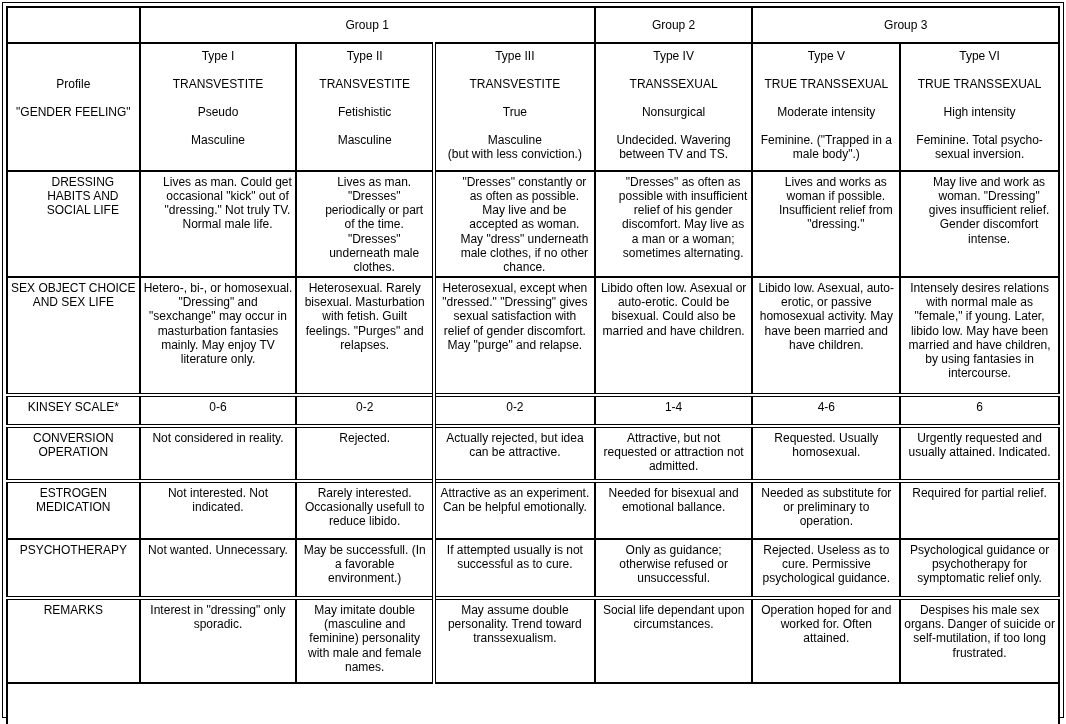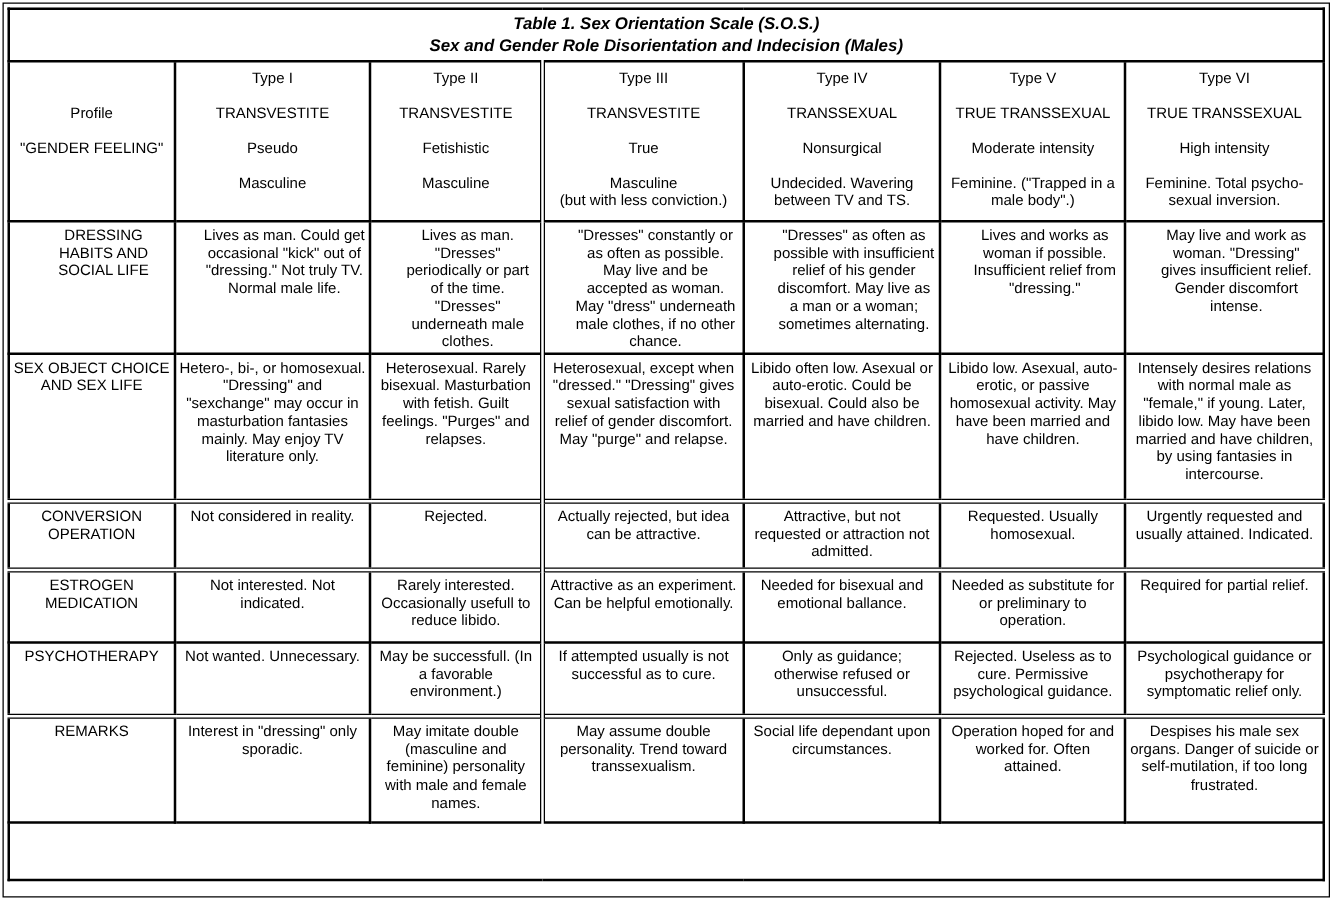--- a/index.html
+++ b/index.html
@@ -63,27 +63,27 @@
     <col style="width:132px">
         <col style="width:156px">
         <col style="width:137px">
     <col style="width:160px">
         <col style="width:157px">
         <col style="width:147px">
         <col style="width:158px">
   </colgroup>
 
   <tbody>
-        <tr class="r-title">
-    <td colspan="7">
-      <div>Table 1. Sex Orientation Scale (S.O.S.)</div>
-      <div>Sex and Gender Role Disorientation and Indecision (Males)</div>
-    </td>
-  </tr>
-
+
+  <tr class="r-groups">
+    <td></td>
+    <td colspan="3">Group 1</td>
+    <td>Group 2</td>
+    <td colspan="2">Group 3</td>
+  </tr>
 
   <tr class="r-profile">
     <td>
       <div class="pgrid">
         <div></div>
         <div>Profile</div>
         <div>"GENDER FEELING"</div>
         <div></div>
       </div>
     </td>
@@ -168,20 +168,29 @@
   <tr class="r-sexobj">
     <td>SEX OBJECT CHOICE AND SEX LIFE</td>
     <td>Hetero-, bi-, or homosexual. "Dressing" and "sexchange" may occur in masturbation fantasies mainly. May enjoy TV literature only.</td>
     <td>Heterosexual. Rarely bisexual. Masturbation with fetish. Guilt feelings. "Purges" and relapses.</td>
     <td class="dbl-left">Heterosexual, except when "dressed." "Dressing" gives sexual satisfaction with relief of gender discomfort. May "purge" and relapse.</td>
     <td>Libido often low. Asexual or auto-erotic. Could be bisexual. Could also be married and have children.</td>
     <td>Libido low. Asexual, auto-erotic, or passive homosexual activity. May have been married and have children.</td>
     <td>Intensely desires relations with normal male as "female," if young. Later, libido low. May have been married and have children, by using fantasies in intercourse.</td>
   </tr>
 
+  <tr class="r-kinsey dbl-top">
+    <td>KINSEY SCALE*</td>
+    <td>0-6</td>
+    <td>0-2</td>
+    <td class="dbl-left">0-2</td>
+    <td>1-4</td>
+    <td>4-6</td>
+    <td>6</td>
+  </tr>
 
   <tr class="r-conversion dbl-top">
     <td>CONVERSION OPERATION</td>
     <td>Not considered in reality.</td>
     <td>Rejected.</td>
     <td class="dbl-left">Actually rejected, but idea can be attractive.</td>
     <td>Attractive, but not requested or attraction not admitted.</td>
     <td>Requested. Usually homosexual.</td>
     <td>Urgently requested and usually attained. Indicated.</td>
   </tr>

